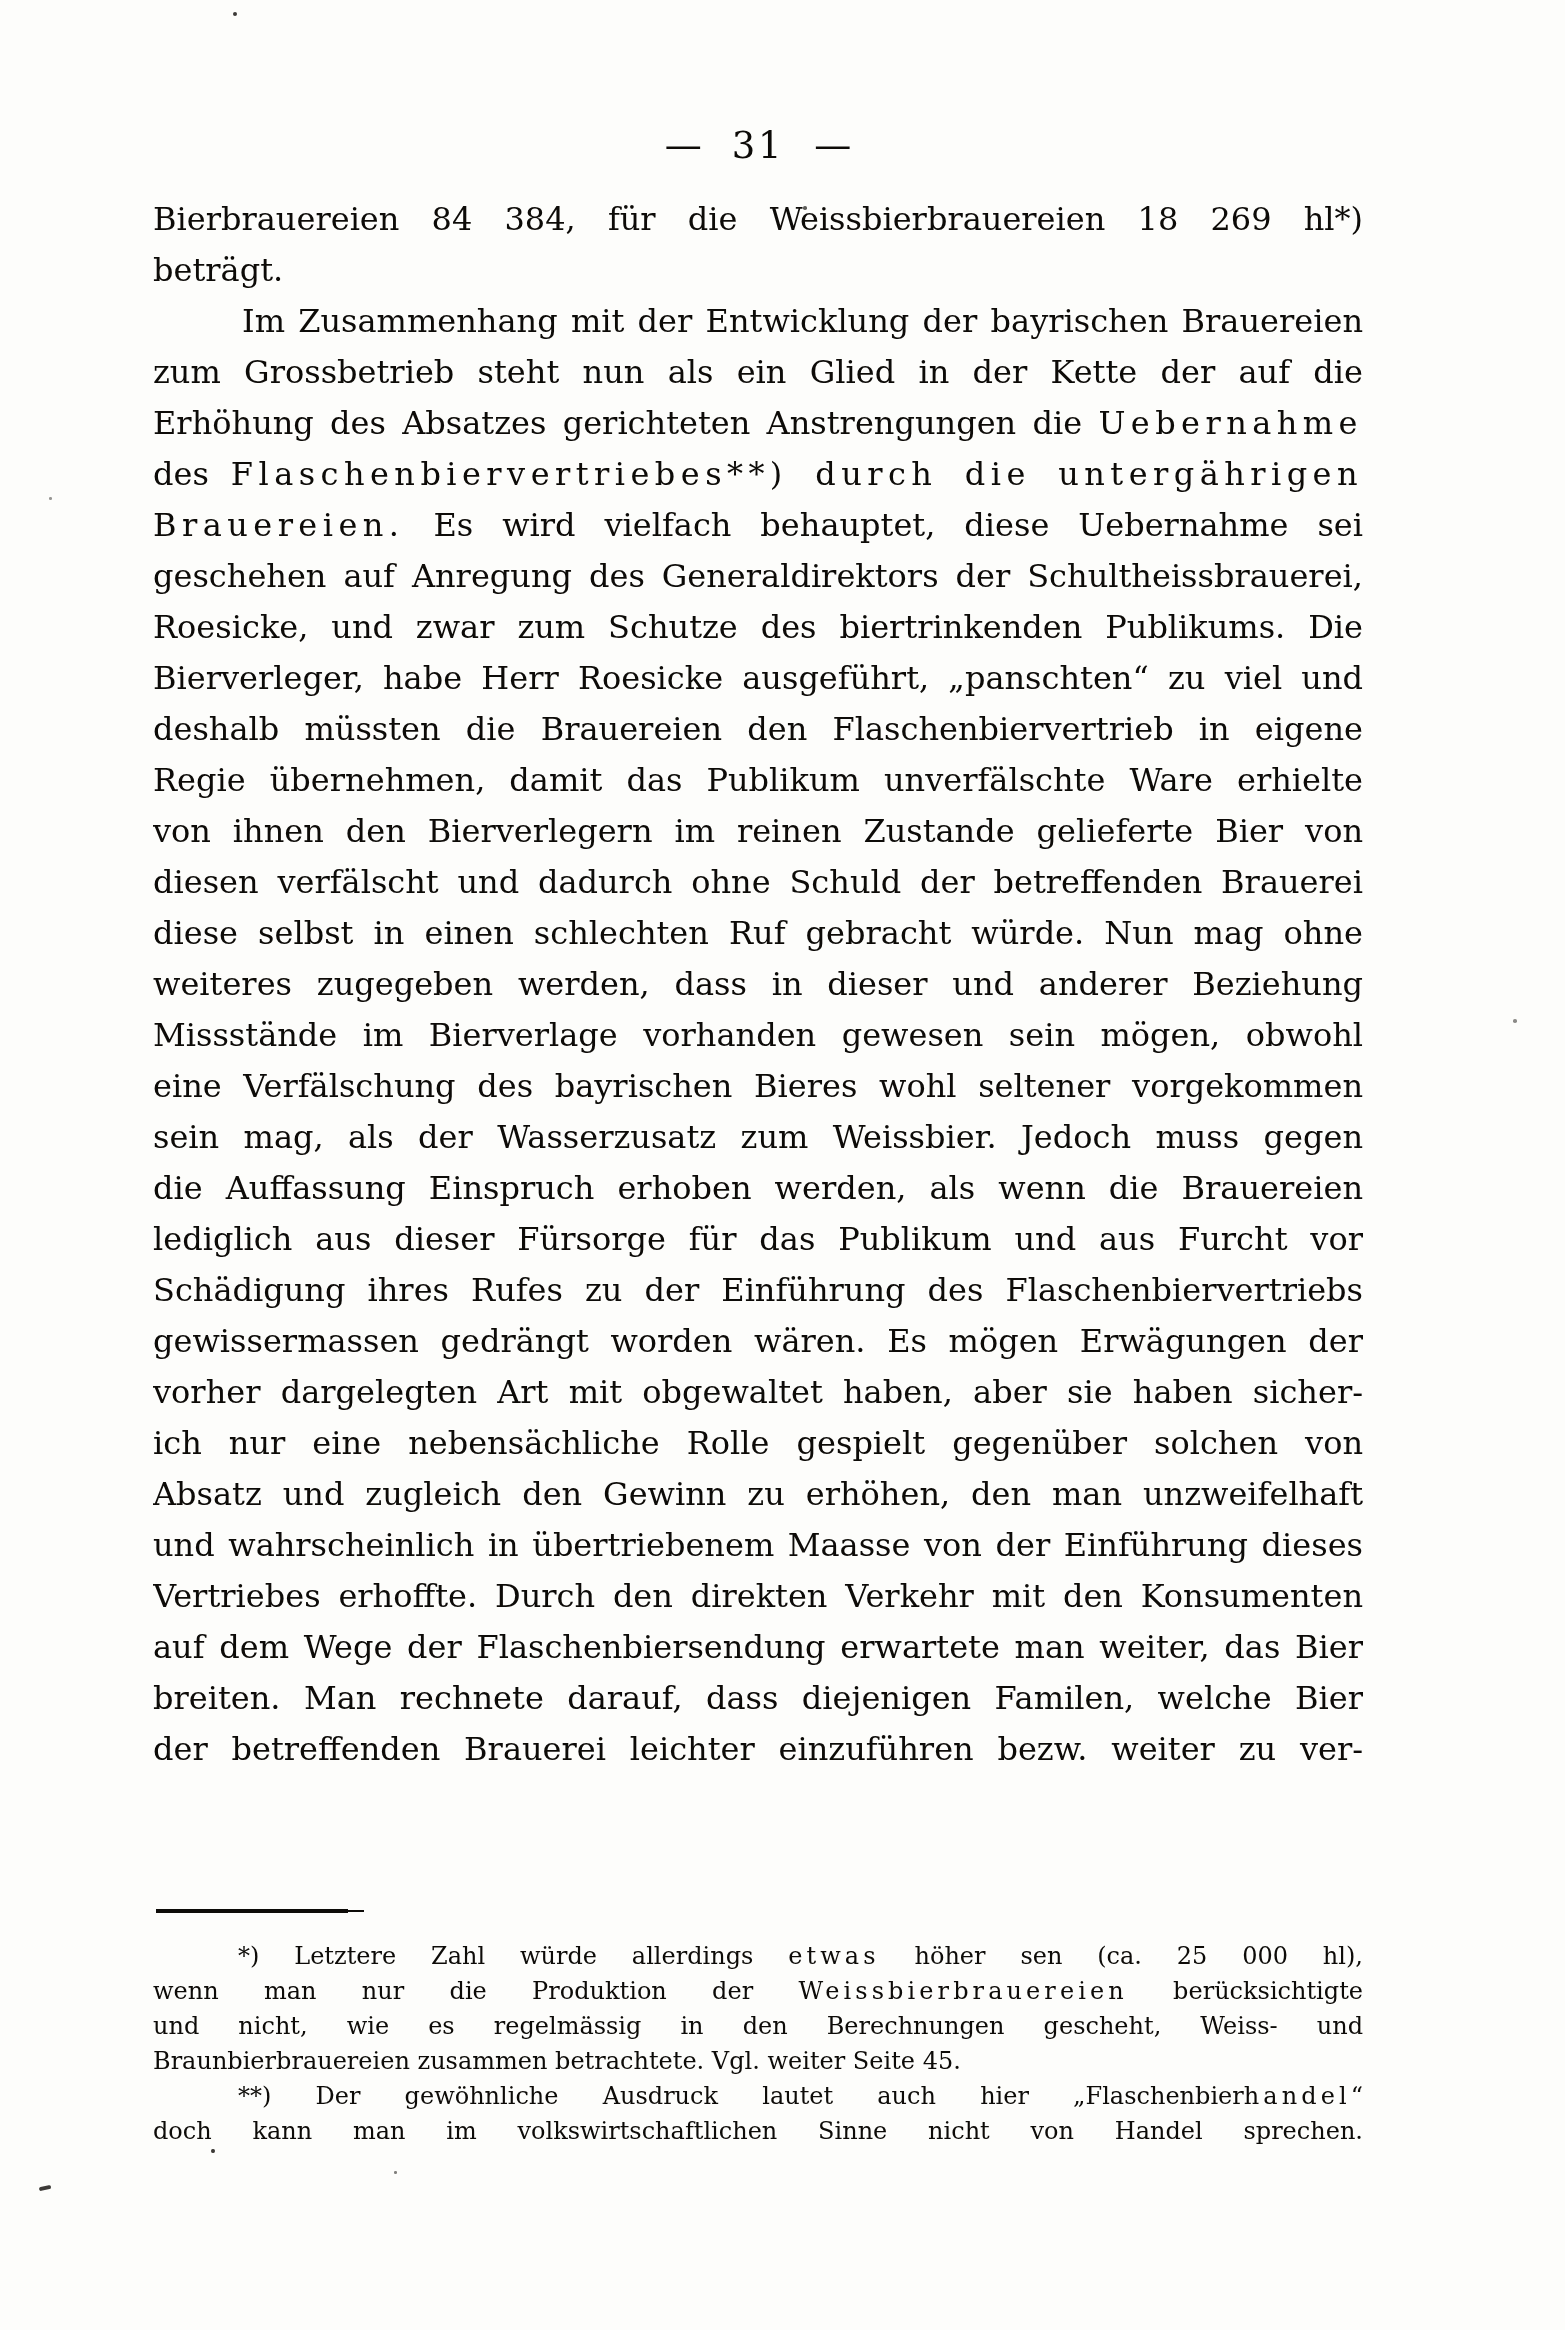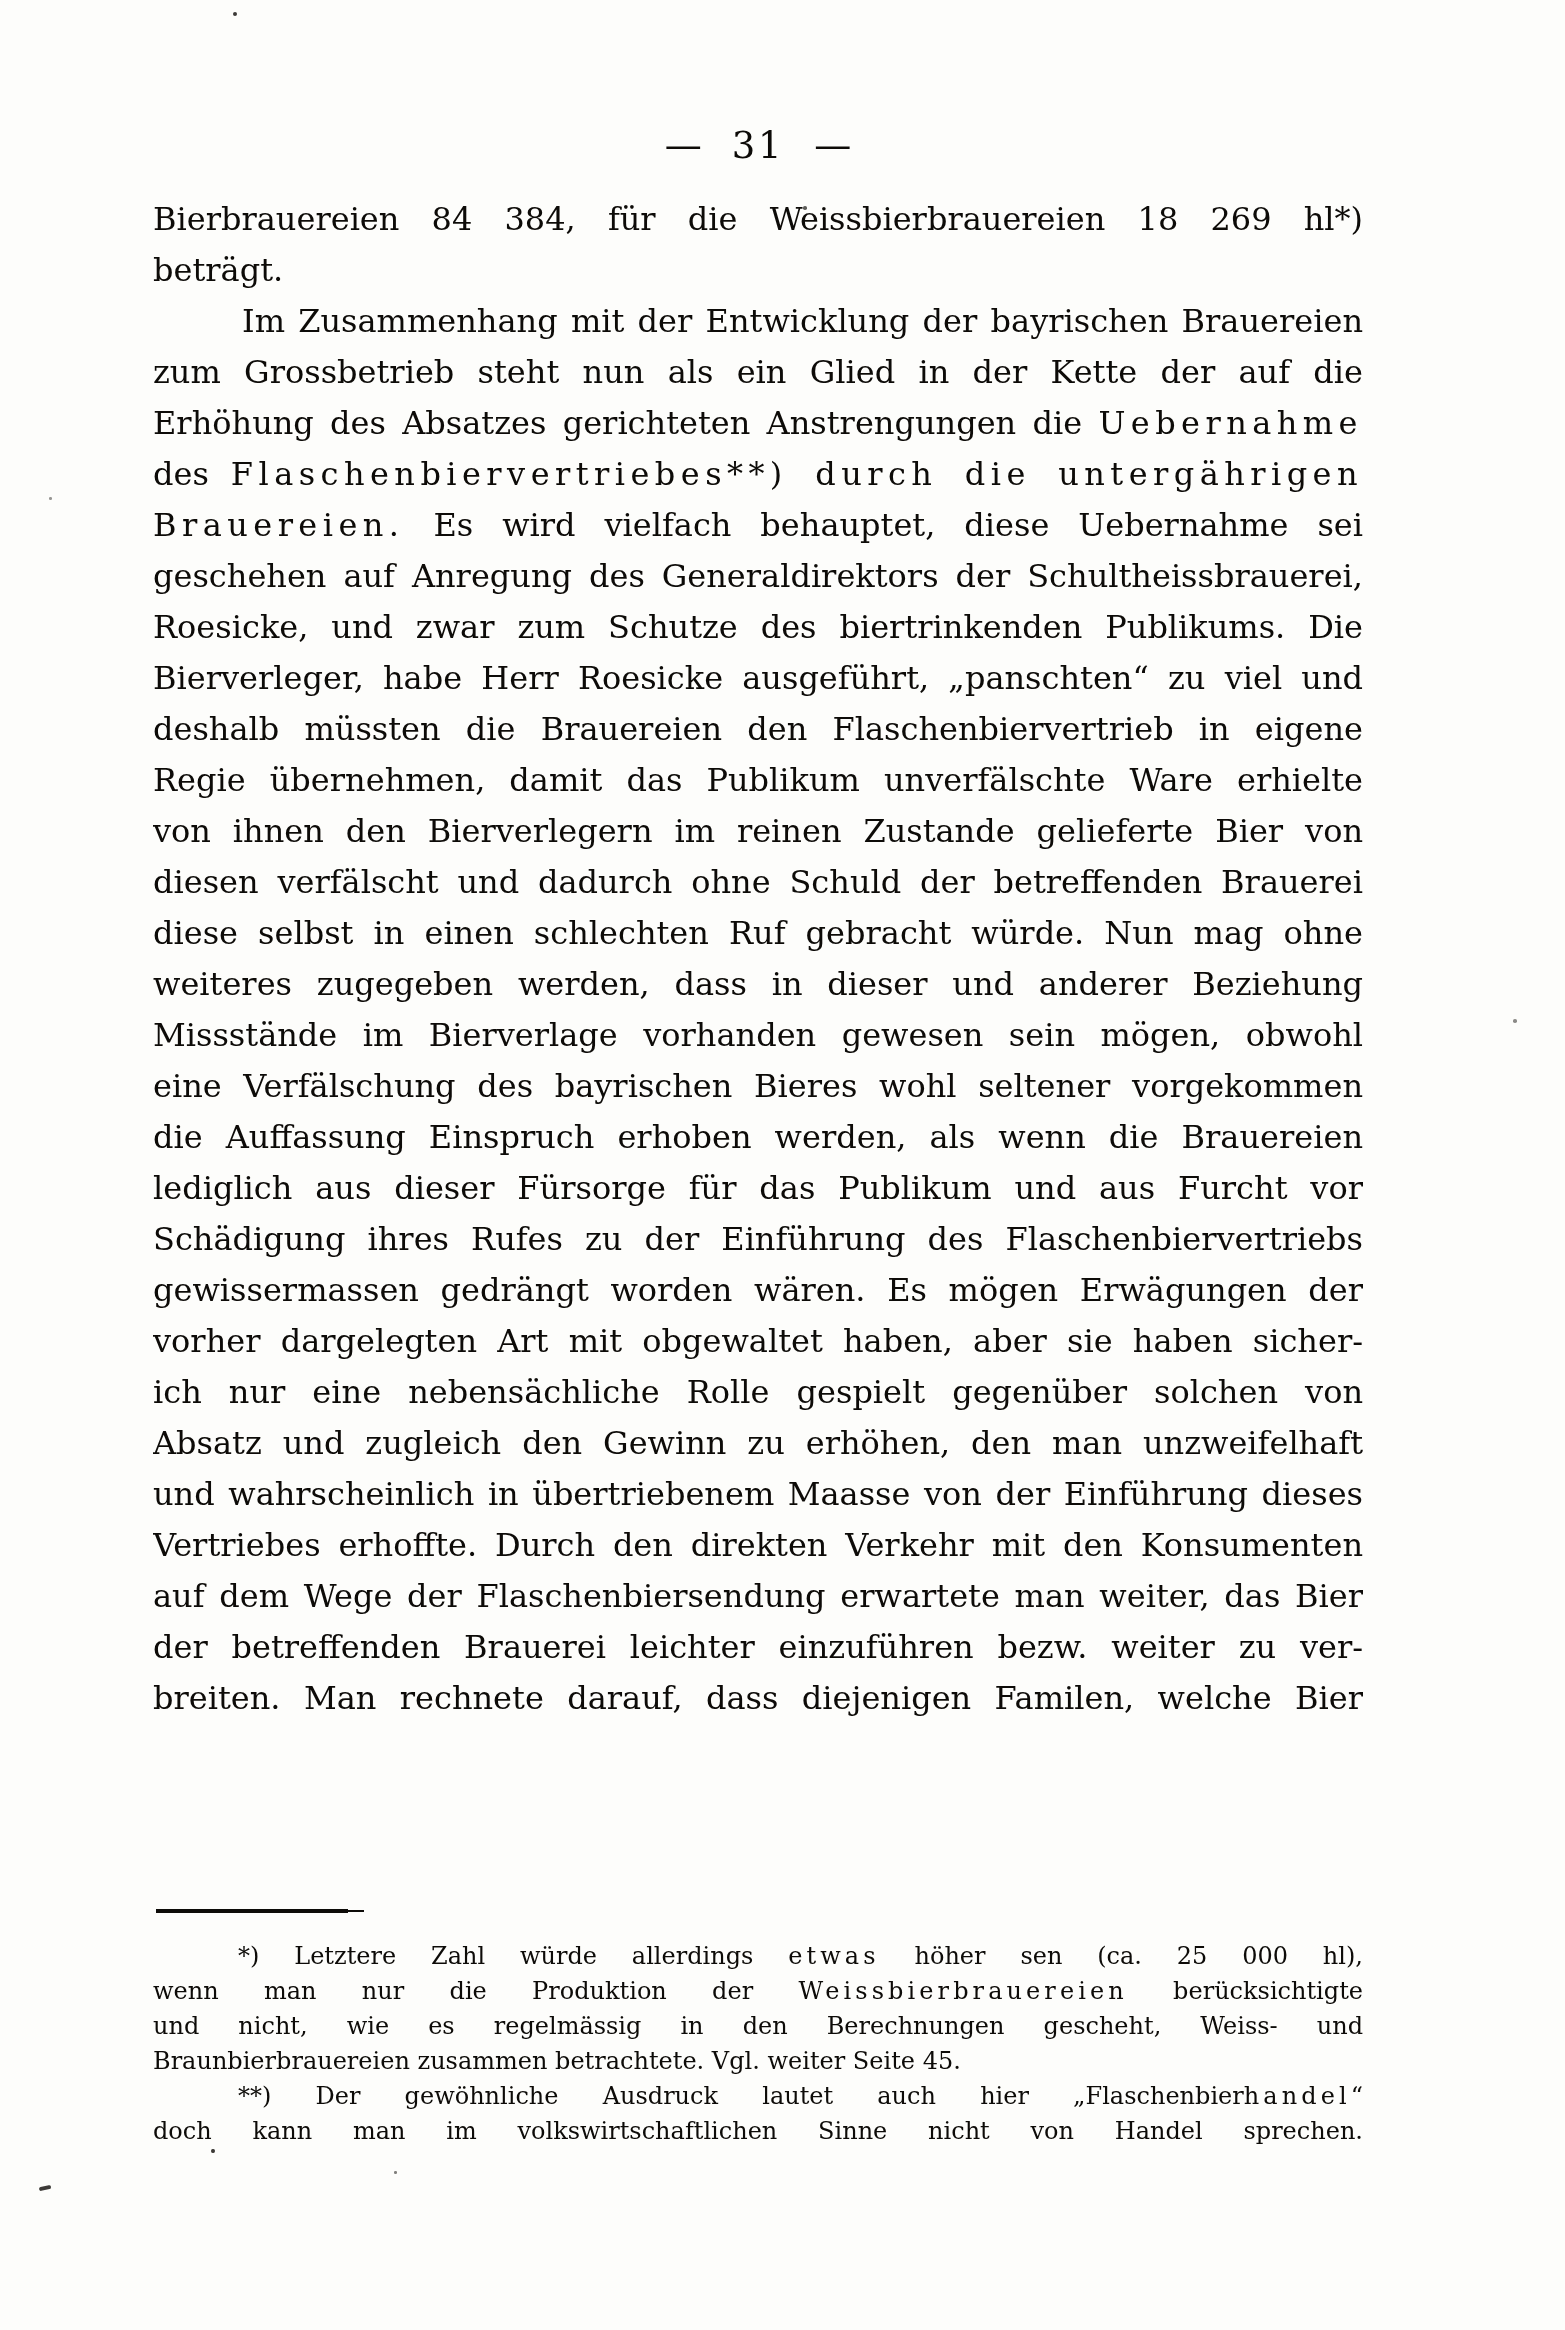--- a/index.html
+++ b/index.html
@@ -118,32 +118,33 @@
       <div class="line"><span>Roesicke, und zwar zum Schutze des biertrinkenden Publikums. Die</span></div>
       <div class="line"><span>Bierverleger, habe Herr Roesicke ausgeführt, „panschten“ zu viel und</span></div>
       <div class="line"><span>deshalb müssten die Brauereien den Flaschenbiervertrieb in eigene</span></div>
       <div class="line"><span>Regie übernehmen, damit das Publikum unverfälschte Ware erhielte</span></div>
       <div class="line"><span>von ihnen den Bierverlegern im reinen Zustande gelieferte Bier von</span></div>
       <div class="line"><span>diesen verfälscht und dadurch ohne Schuld der betreffenden Brauerei</span></div>
       <div class="line"><span>diese selbst in einen schlechten Ruf gebracht würde. Nun mag ohne</span></div>
       <div class="line"><span>weiteres zugegeben werden, dass in dieser und anderer Beziehung</span></div>
       <div class="line"><span>Missstände im Bierverlage vorhanden gewesen sein mögen, obwohl</span></div>
       <div class="line"><span>eine Verfälschung des bayrischen Bieres wohl seltener vorgekommen</span></div>
+      <div class="line"><span>sein mag, als der Wasserzusatz zum Weissbier. Jedoch muss gegen</span></div>
       <div class="line"><span>die Auffassung Einspruch erhoben werden, als wenn die Brauereien</span></div>
       <div class="line"><span>lediglich aus dieser Fürsorge für das Publikum und aus Furcht vor</span></div>
       <div class="line"><span>Schädigung ihres Rufes zu der Einführung des Flaschenbiervertriebs</span></div>
       <div class="line"><span>gewissermassen gedrängt worden wären. Es mögen Erwägungen der</span></div>
       <div class="line"><span>vorher dargelegten Art mit obgewaltet haben, aber sie haben sicher-</span></div>
       <div class="line"><span>ich nur eine nebensächliche Rolle gespielt gegenüber solchen von</span></div>
       <div class="line"><span>Absatz und zugleich den Gewinn zu erhöhen, den man unzweifelhaft</span></div>
       <div class="line"><span>und wahrscheinlich in übertriebenem Maasse von der Einführung dieses</span></div>
       <div class="line"><span>Vertriebes erhoffte. Durch den direkten Verkehr mit den Konsumenten</span></div>
       <div class="line"><span>auf dem Wege der Flaschenbiersendung erwartete man weiter, das Bier</span></div>
+      <div class="line"><span>breiten. Man rechnete darauf, dass diejenigen Familen, welche Bier</span></div>
       <div class="line"><span>der betreffenden Brauerei leichter einzuführen bezw. weiter zu ver-</span></div>
-      <div class="line"><span>breiten. Man rechnete darauf, dass diejenigen Familen, welche Bier</span></div>
   </main>
 
   <div class="footnote-rule"></div>
 
   <section class="footnotes">
     <div class="line fn-line indent"><span>*) Letztere Zahl würde allerdings </span><span class="g">etwas</span><span> höher sen (ca. 25 000 hl),</span></div>
       <div class="line fn-line"><span>wenn man nur die Produktion der </span><span class="g">Weissbierbrauereien</span><span> berücksichtigte</span></div>
       <div class="line fn-line"><span>und nicht, wie es regelmässig in den Berechnungen gescheht, Weiss- und</span></div>
       <div class="line fn-line nojust"><span>Braunbierbrauereien zusammen betrachtete. Vgl. weiter Seite 45.</span></div>
       <div class="line fn-line indent"><span>**) Der gewöhnliche Ausdruck lautet auch hier „Flaschenbier</span><span class="g">handel</span><span>“</span></div>

